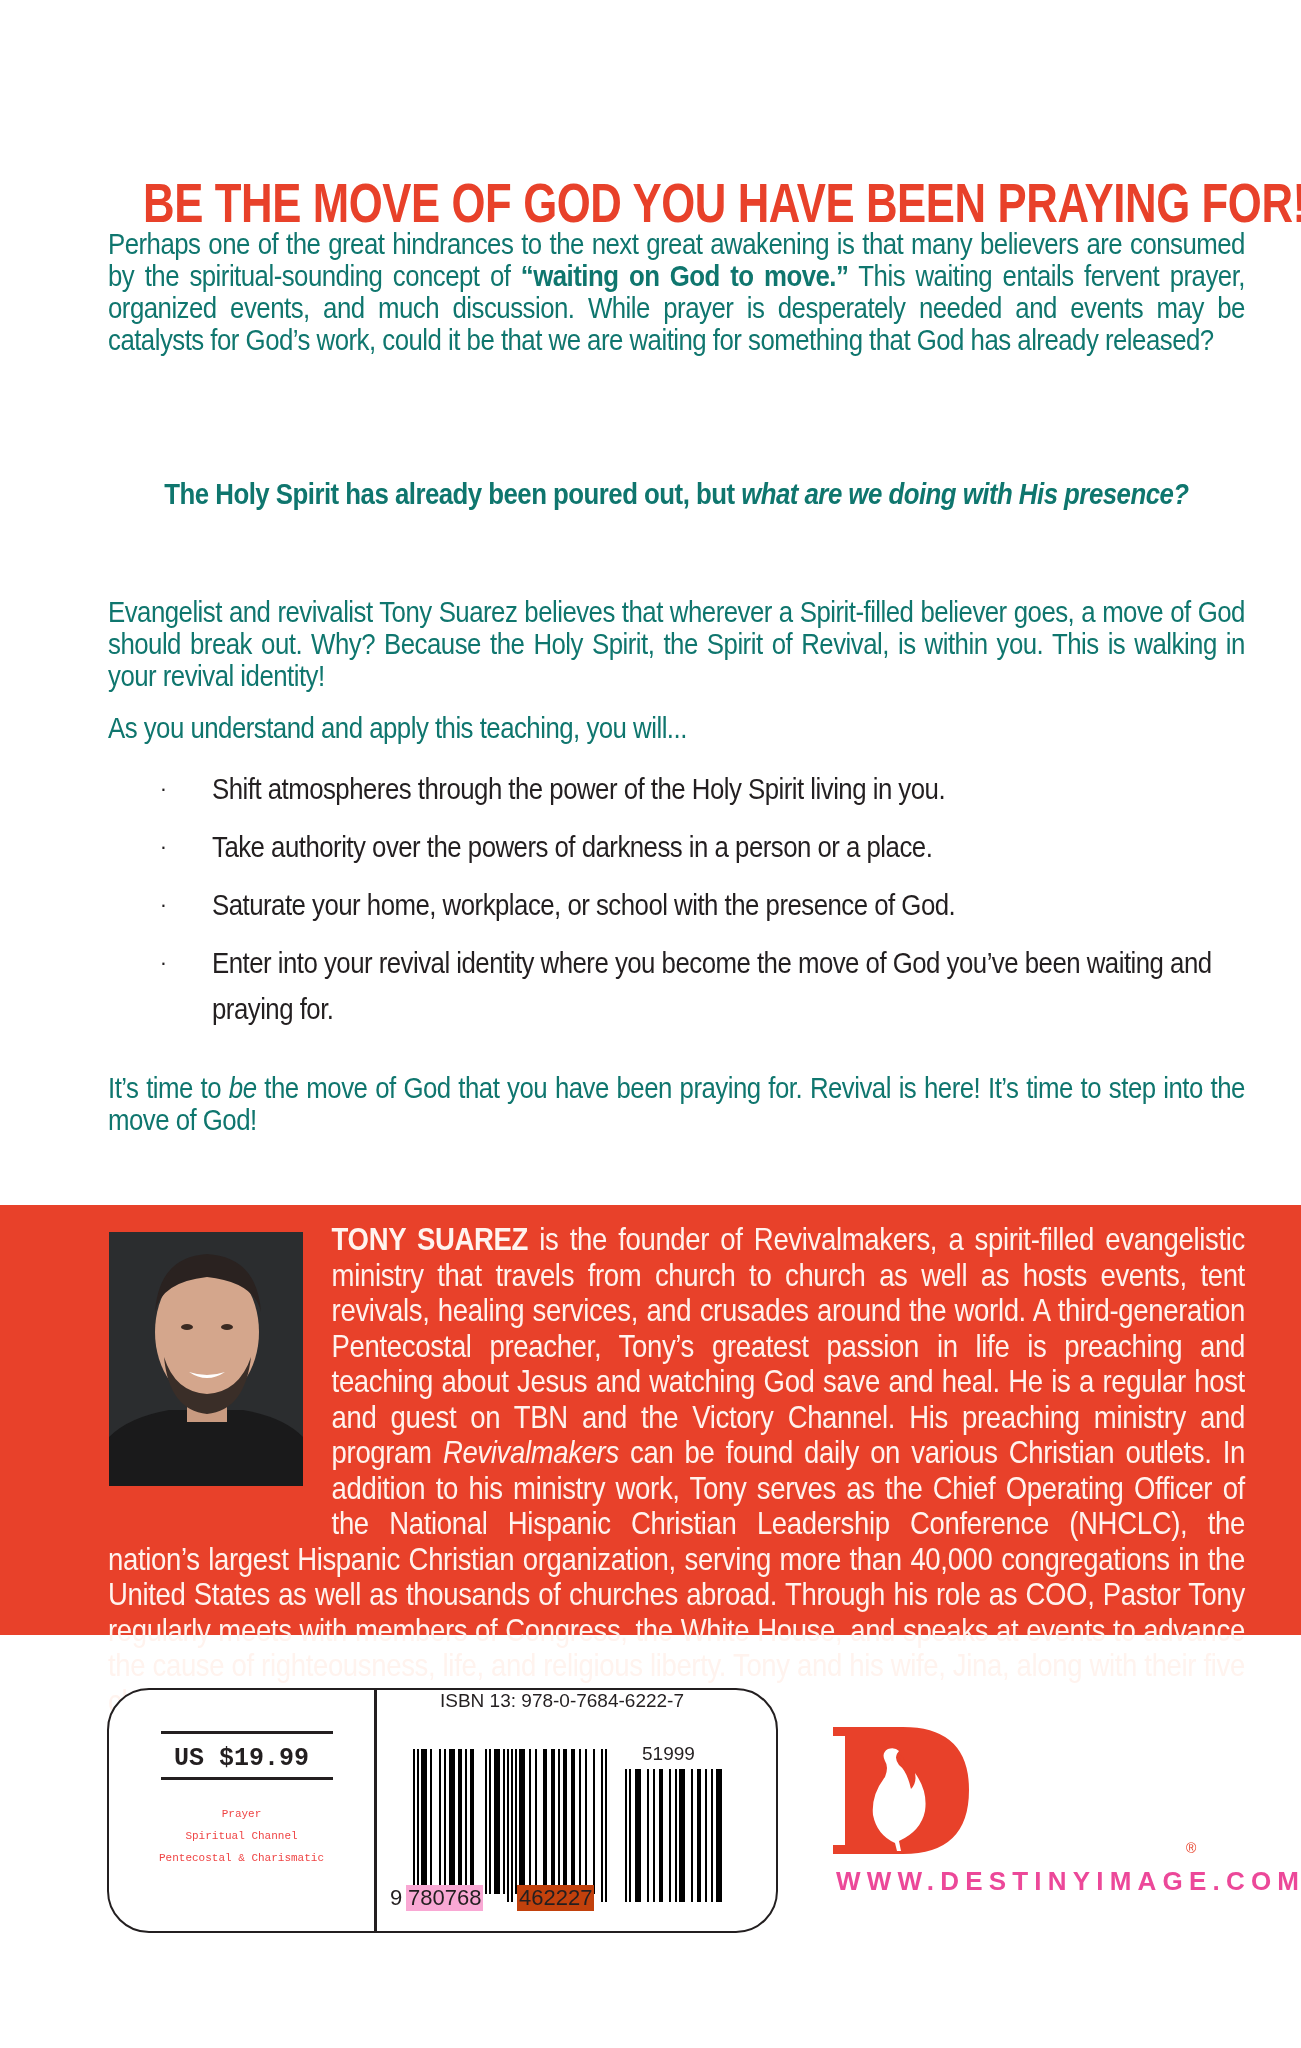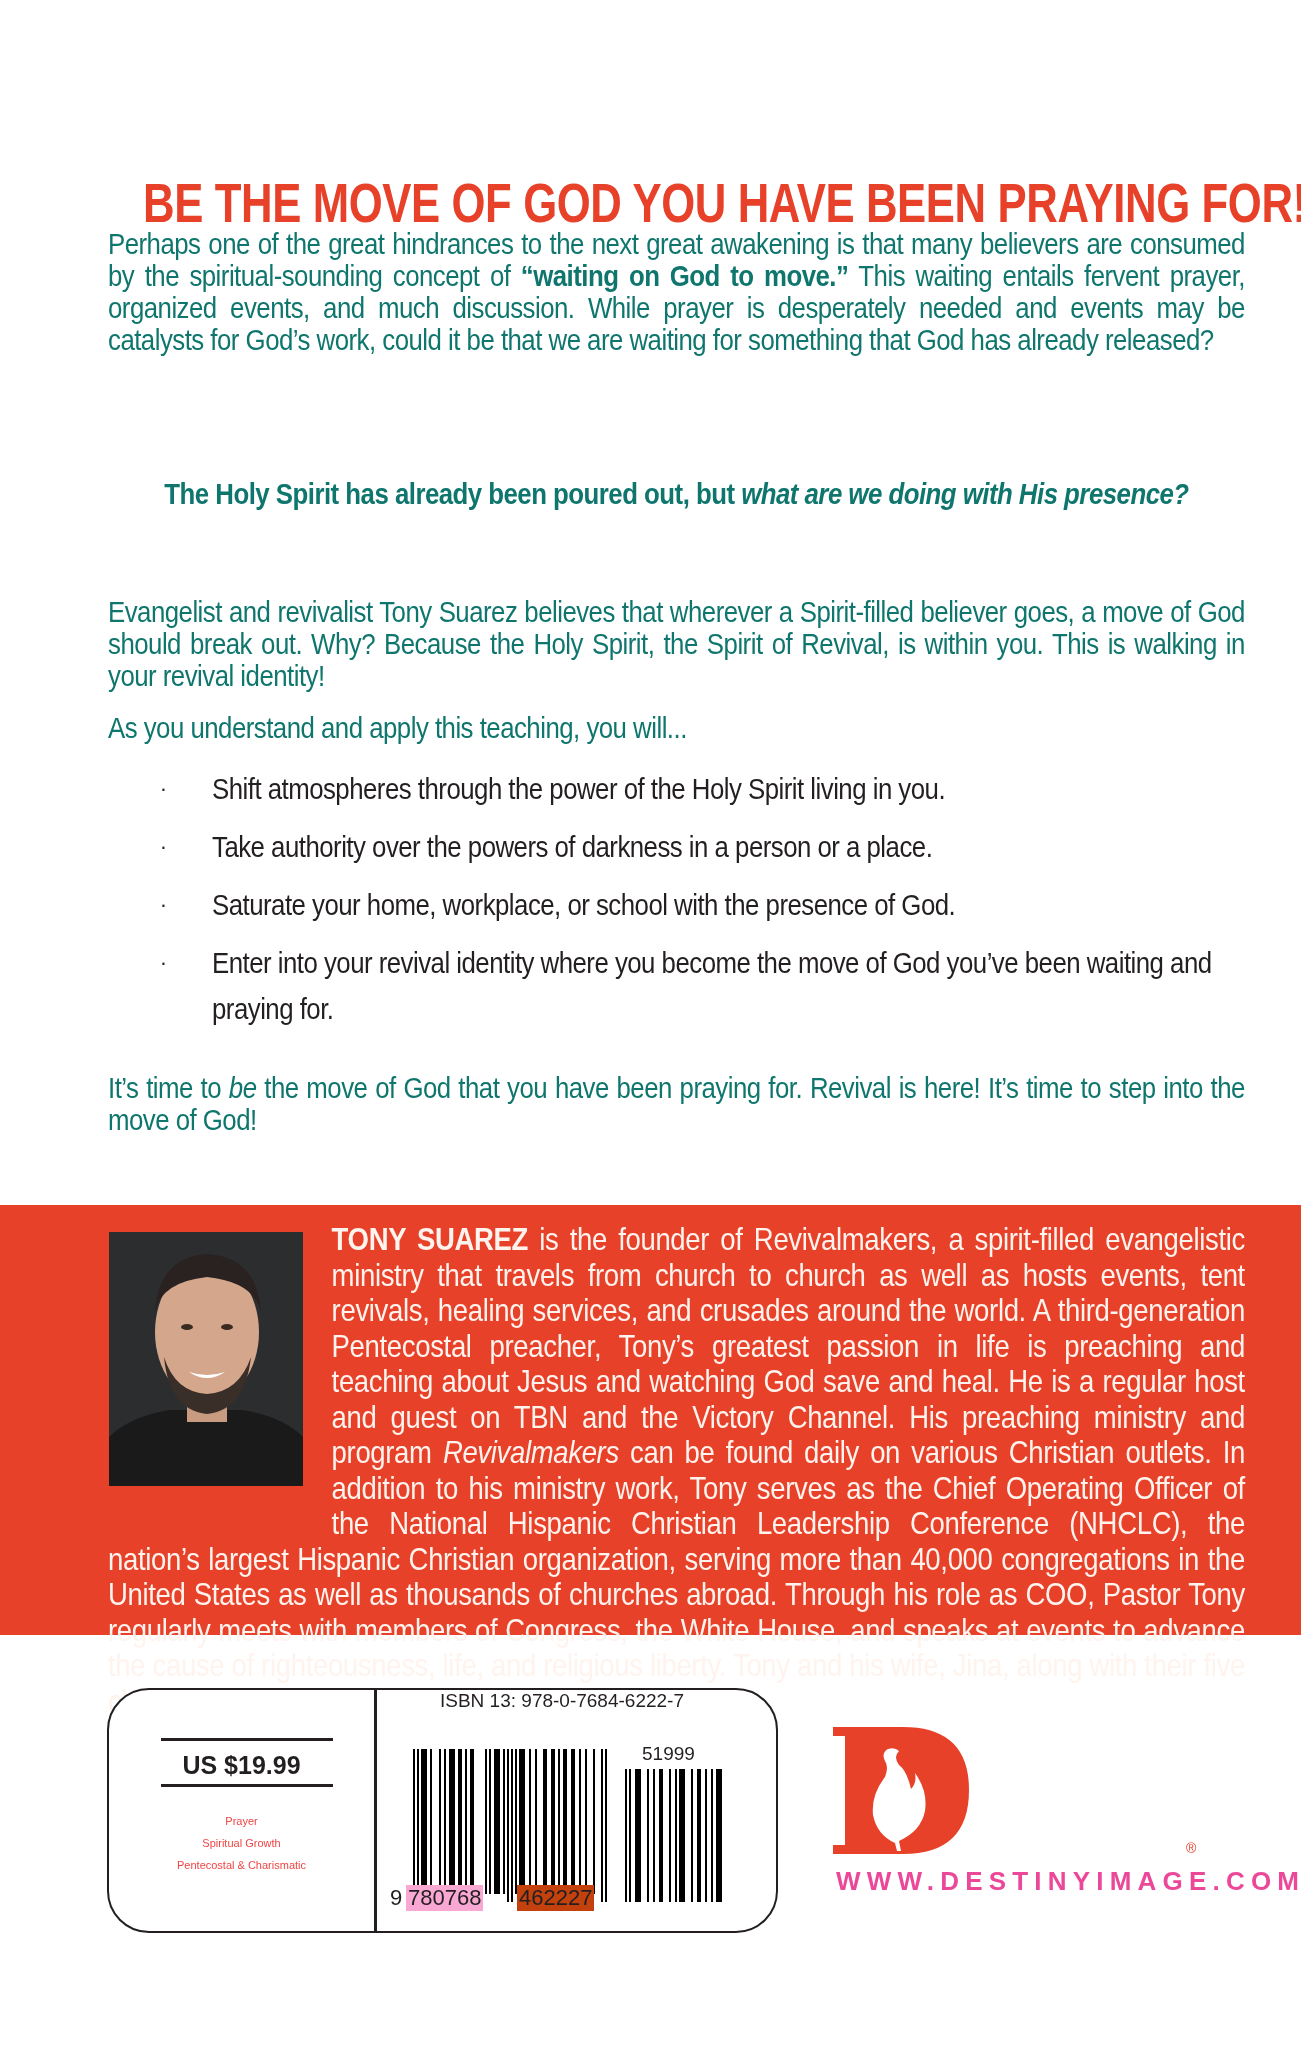--- a/index.html
+++ b/index.html
@@ -32,21 +32,21 @@
            background:#2b2d2f; overflow:hidden; }
   #bio { position:absolute; left:108px; top:1222px; width:1137px; color:#fff3ee;
          font-size:32px; line-height:35.5px; letter-spacing:-0.4px; }
   #bio .inner { display:block; transform:scaleX(0.86); transform-origin:left top; width:1322px; text-align:justify; }
   #bio .float { float:left; width:260px; height:290px; }
   #bio b { font-weight:bold; }
 
   #price-box { position:absolute; left:107px; top:1688px; width:671px; height:245px;
                border:2.5px solid #231f20; border-radius:42px; box-sizing:border-box; background:#fff; }
   #price-box .divider { position:absolute; left:265px; top:0; bottom:0; width:2.5px; background:#231f20; }
-  #price-left { position:absolute; left:0; top:8px; width:320px; height:100%; text-align:center; }
+  #price-left { position:absolute; left:0; top:1px; width:320px; height:100%; text-align:center;font-family:Liberation Mono, monospace; }
   #price-left .rule { position:absolute; left:52px; width:172px; height:3px; background:#231f20; }
   #price-val { position:absolute; left:0; width:265px; top:53px; font-size:25px; font-weight:bold; }
   #bisac { position:absolute; left:0; width:265px; top:112px; font-size:11px; line-height:22px; color:#ef4444; }
   #isbn-label { position:absolute; left:440px; top:1690px; font-size:19px; }
   #barcode { position:absolute; left:413px; top:1749px; width:196px; height:153px; }
   #addon { position:absolute; left:625px; top:1769px; width:98px; height:133px; }
   #addon-num { position:absolute; left:642px; top:1743px; font-size:19px; }
   #bc-d1 { position:absolute; left:390px; top:1885px; font-size:22px; }
   #bc-d2 { position:absolute; left:425px; top:1885px; font-size:22px; }
   #bc-d3 { position:absolute; left:520px; top:1885px; font-size:22px; }
@@ -123,21 +123,21 @@
 </div>
 
 <div id="price-box">
   <div class="divider"></div>
   <div id="price-left">
     <div class="rule" style="top:40px;"></div>
     <div id="price-val">US $19.99</div>
     <div class="rule" style="top:86px;"></div>
     <div id="bisac">
       <div>Prayer</div>
-      <div>Spiritual Growth</div>
+      <div>Spiritual Channel</div>
       <div>Pentecostal &amp; Charismatic</div>
     </div>
   </div>
 </div>
 
 <div id="isbn-label">ISBN 13: 978-0-7684-6222-7</div>
 
 <svg id="barcode" viewBox="0 0 196 153" preserveAspectRatio="none">
   <g fill="#000">
     <rect x="0" y="0" width="2" height="153"></rect>

